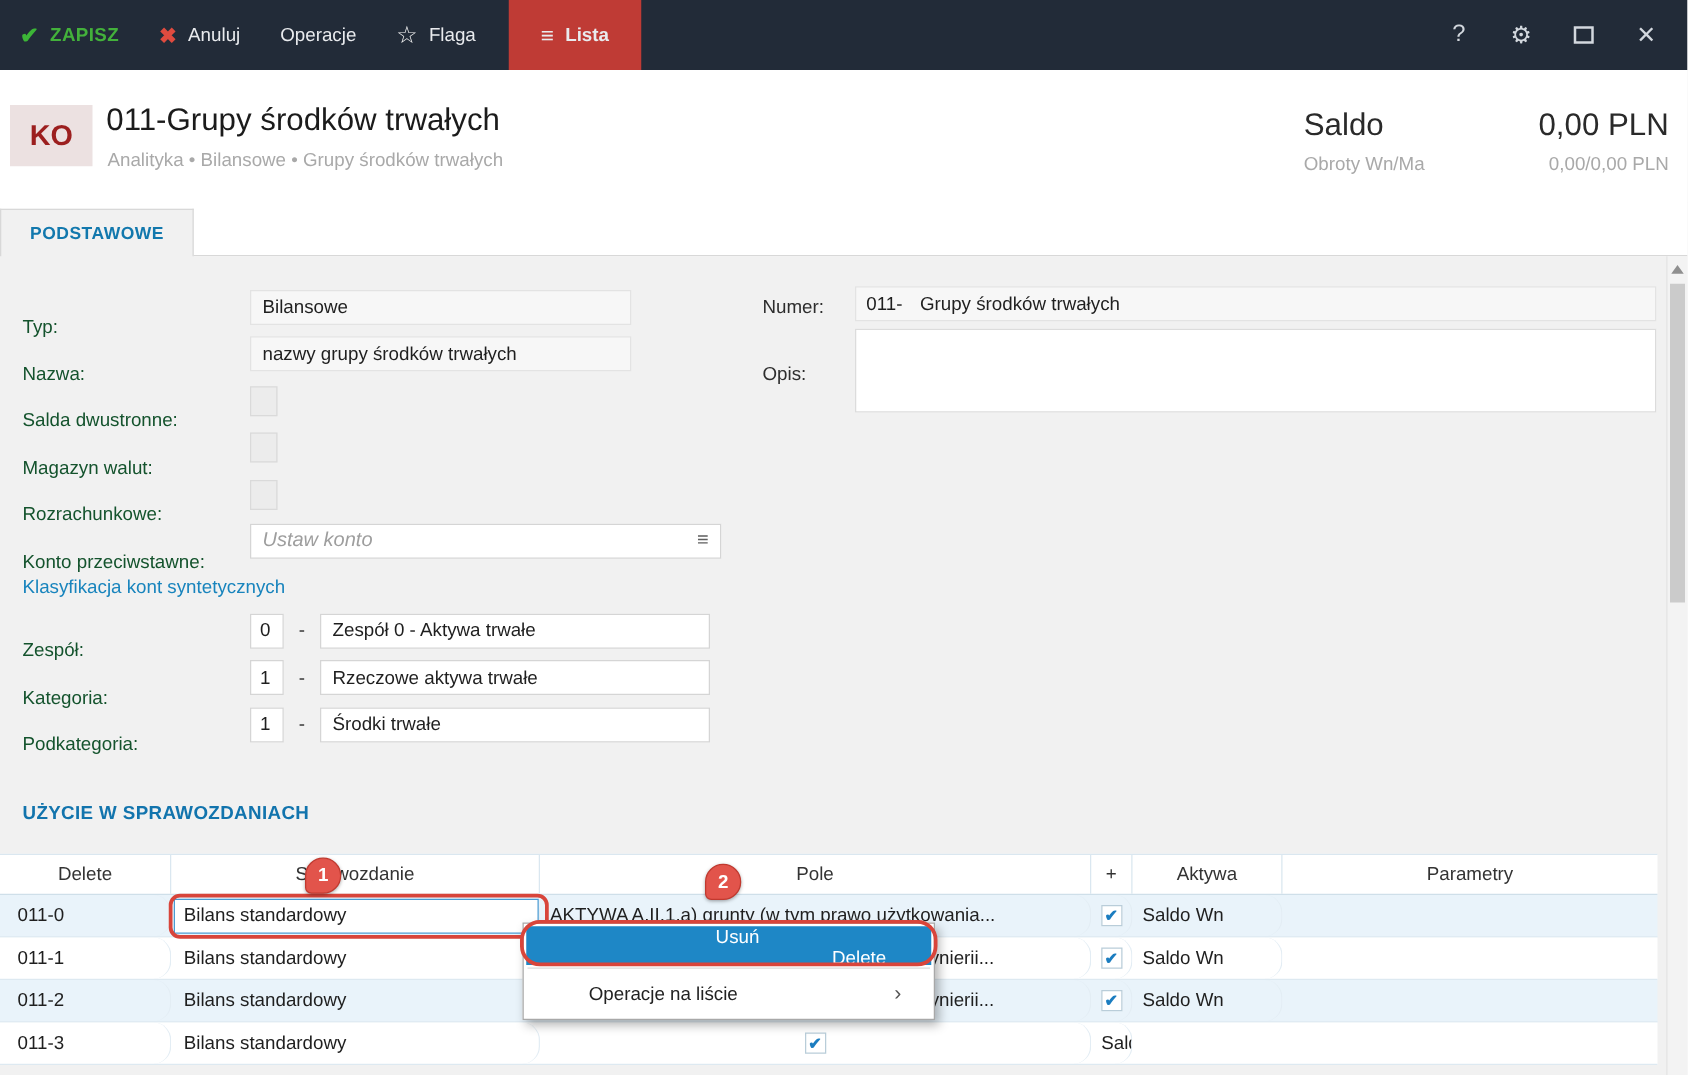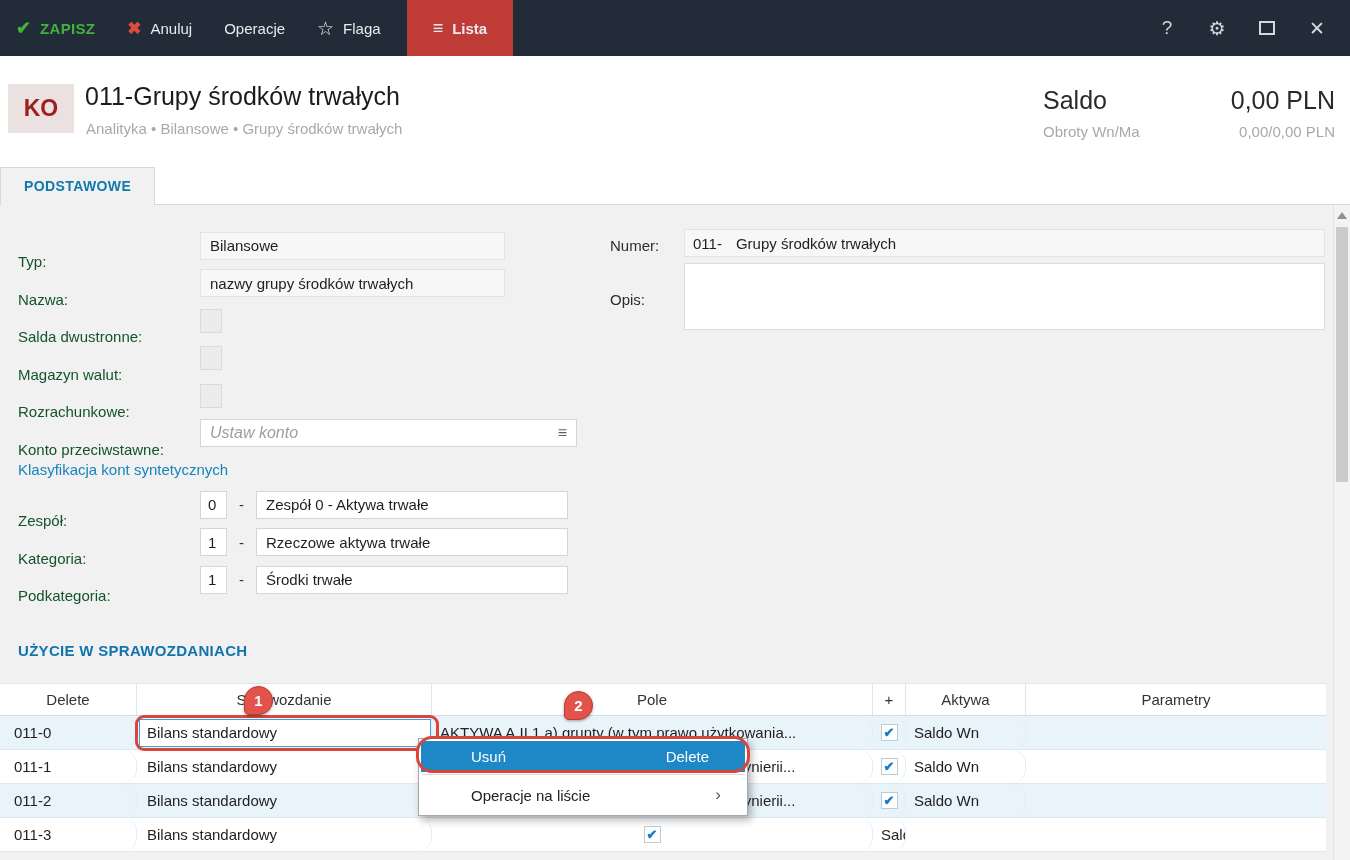--- a/index.html
+++ b/index.html
@@ -105,21 +105,21 @@
                border-bottom:7px solid #8f8f8f; }
   .scroll-thumb { position:absolute; top:22px; left:2px; width:12px; height:255px; background:#cbcbcb;
                   cursor:grab; }
 
   
   .context-menu { position:absolute; left:418px; top:738px; width:330px; background:#fff;
                   border:1px solid #a8a8a8; box-shadow:3px 4px 8px rgba(0,0,0,.3); padding:2px;
                   z-index:10; font-size:15px; }
   .menu-item { height:31px; display:flex; align-items:center; padding:0 36px 0 50px; color:#222;
                cursor:pointer; }
-  .menu-item.selected { background:#1e87c6; color:#fff; }
+  .menu-item.selected { background:#1e87c6; color:#fff;flex-direction:column; }
   .menu-item .shortcut { margin-left:auto; }
   .menu-item2 { height:36px; display:flex; align-items:center; padding:0 24px 0 50px; color:#222;
                 cursor:pointer; }
   .menu-item2 .submenu-arrow { margin-left:auto; font-size:17px; color:#555; }
   .menu-sep { height:1px; background:#dcdcdc; margin:2px 1px; }
 
   
   .annot-rect { position:absolute; border:3px solid #d8453b; pointer-events:none; }
   .rect1 { left:135px; top:715px; width:304px; height:36px; border-radius:9px; z-index:6; }
   .rect2 { left:416px; top:736px; width:334px; height:37px; border-radius:16px; z-index:15; }

